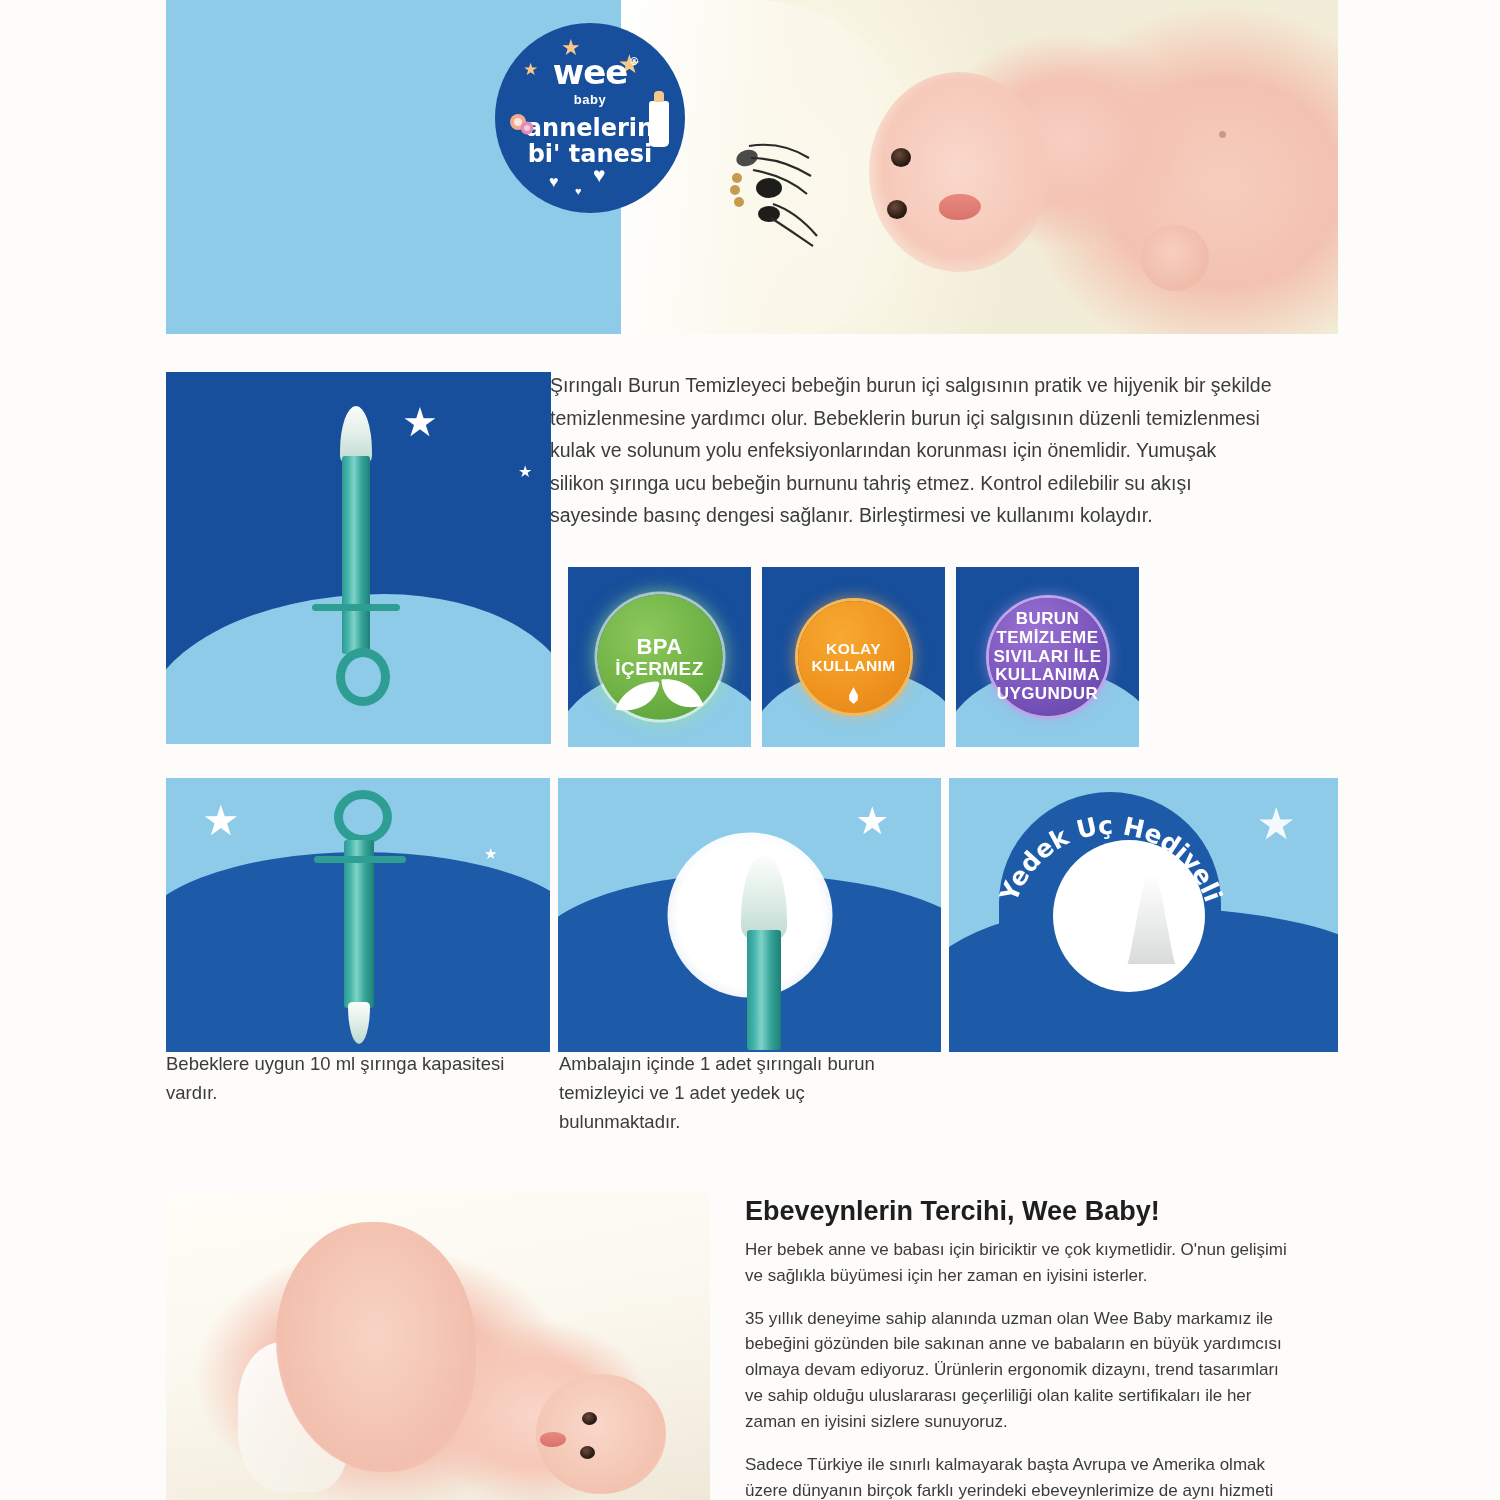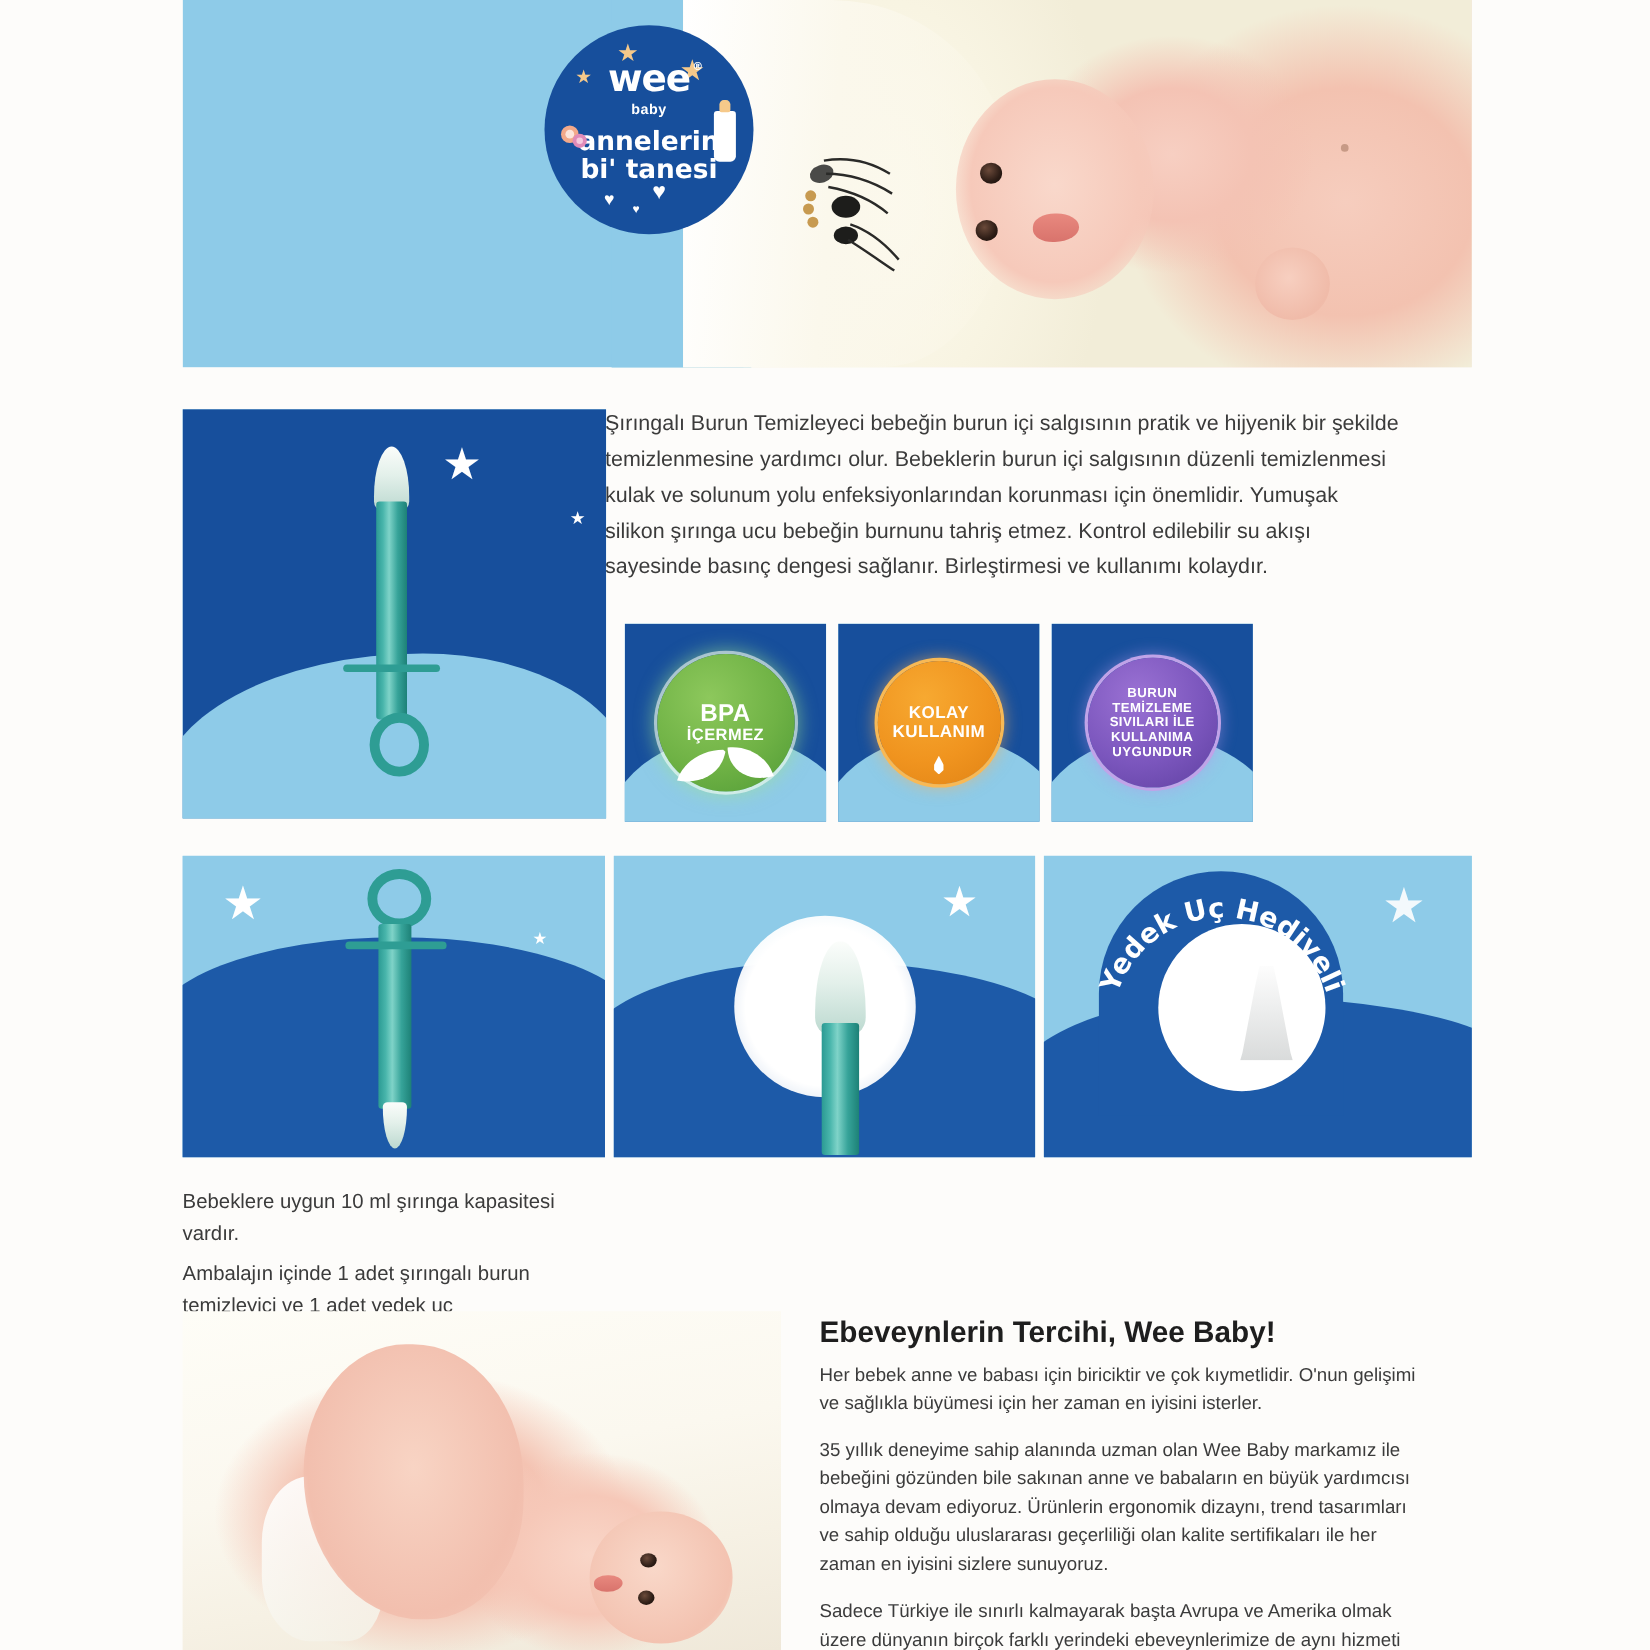--- a/index.html
+++ b/index.html
@@ -152,21 +152,21 @@
     justify-content:center; color:#fff; text-align:center; font-weight:700;
     letter-spacing:.4px; z-index:3;
   }
   .badge-coin .txt { position:relative; z-index:3; line-height:1.1; }
   .coin-bpa {
     width:125px; height:125px;
     background: radial-gradient(circle at 38% 32%, #8dc85c 0%, #6fb245 55%, #4f9a35 100%);
     box-shadow: 0 0 0 3px rgba(255,255,255,.55), 0 0 16px 4px rgba(160,230,140,.55);
   }
   .coin-bpa .txt { font-size:22px; }
-  .coin-bpa .sub { font-size:15px; }
+  .coin-bpa .sub { font-size:19px; }
   .leaves {
     position:absolute; left:50%; bottom:6px; transform:translateX(-50%);
     width:92px; height:44px; z-index:2;
   }
   .coin-kolay {
     width:112px; height:112px;
     background: radial-gradient(circle at 38% 30%, #f7a931 0%, #f0941f 55%, #e08214 100%);
     box-shadow: 0 0 0 3px #f8b955, 0 0 14px 4px rgba(250,180,90,.5);
   }
   .coin-kolay .txt { font-size:15.5px; }
@@ -183,21 +183,21 @@
   .coin-saglikli .txt { font-size:16px; }
   .tickmark {
     position:absolute; left:46%; top:50%; transform:translate(-50%,-50%) rotate(8deg);
     width:58px; height:70px; z-index:1; opacity:.95;
   }
   .coin-burun {
     width:118px; height:118px;
     background: radial-gradient(circle at 38% 30%, #9b72d4 0%, #7b56bd 55%, #5e3fa0 100%);
     box-shadow: 0 0 0 3px #c0a3e8, 0 0 14px 4px rgba(180,150,235,.45);
   }
-  .coin-burun .txt { font-size:12px; }
+  .coin-burun .txt { font-size:17px; }
 
   
   .feat-row { position:absolute; left:166px; top:778px; width:1172px; height:274px; display:flex; gap:8px; }
   .feat-cell { position:relative; width:385px; height:274px; overflow:hidden; background:#8ecbe8; }
   .feat-cell.w2 { width:390px; }
 
   .f1 .sky { position:absolute; inset:0; background:#8ecbe8; }
   .f1 .wave { position:absolute; left:-8%; top:74px; width:118%; height:230px;
               background:#1d5aa8; border-radius: 50% 50% 0 0 / 38% 38% 0 0; }
 
@@ -211,21 +211,21 @@
   .f3 .sky { position:absolute; inset:0; background:#8ecbe8; }
   .f3 .wave { position:absolute; left:-8%; top:128px; width:118%; height:200px;
               background:#1d5aa8; border-radius: 44% 56% 0 0 / 44% 30% 0 0; }
   .f3 .dome { position:absolute; left:50px; top:14px; width:222px; height:222px;
               border-radius:50% 50% 0 0 / 50% 50% 0 0; background:#1d5aa8; }
   .f3 .spot { position:absolute; left:104px; top:62px; width:152px; height:152px;
               border-radius:50%; background:#ffffff; }
   .arc-text { position:absolute; left:40px; top:6px; width:244px; height:244px; z-index:4; }
 
   
-  .cap-row { position:absolute; left:166px; top:1078px; width:1172px; display:flex; gap:8px;flex-direction:column; }
+  .cap-row { position:absolute; left:166px; top:1050px; width:1172px; display:flex; gap:8px; }
   .cap { width:385px; font-size:18.5px; line-height:1.56; color:#3b3b3b; padding-right:40px; }
   .cap.c3 { width:390px; }
 
   
   .bottom-photo {
     position:absolute; left:166px; top:1192px; width:544px; height:308px; overflow:hidden;
     background:
       radial-gradient(ellipse 150px 120px at 68% 72%, #f9d6c8 0%, #f6c8b8 45%, rgba(246,200,184,0) 78%),
       radial-gradient(ellipse 230px 160px at 40% 60%, #f8d2c3 0%, #f4c3b2 50%, rgba(244,195,178,0) 82%),
       linear-gradient(170deg, #fefdf7 0%, #fbf8ef 45%, #f6f1e4 72%, #efe8d9 100%);

